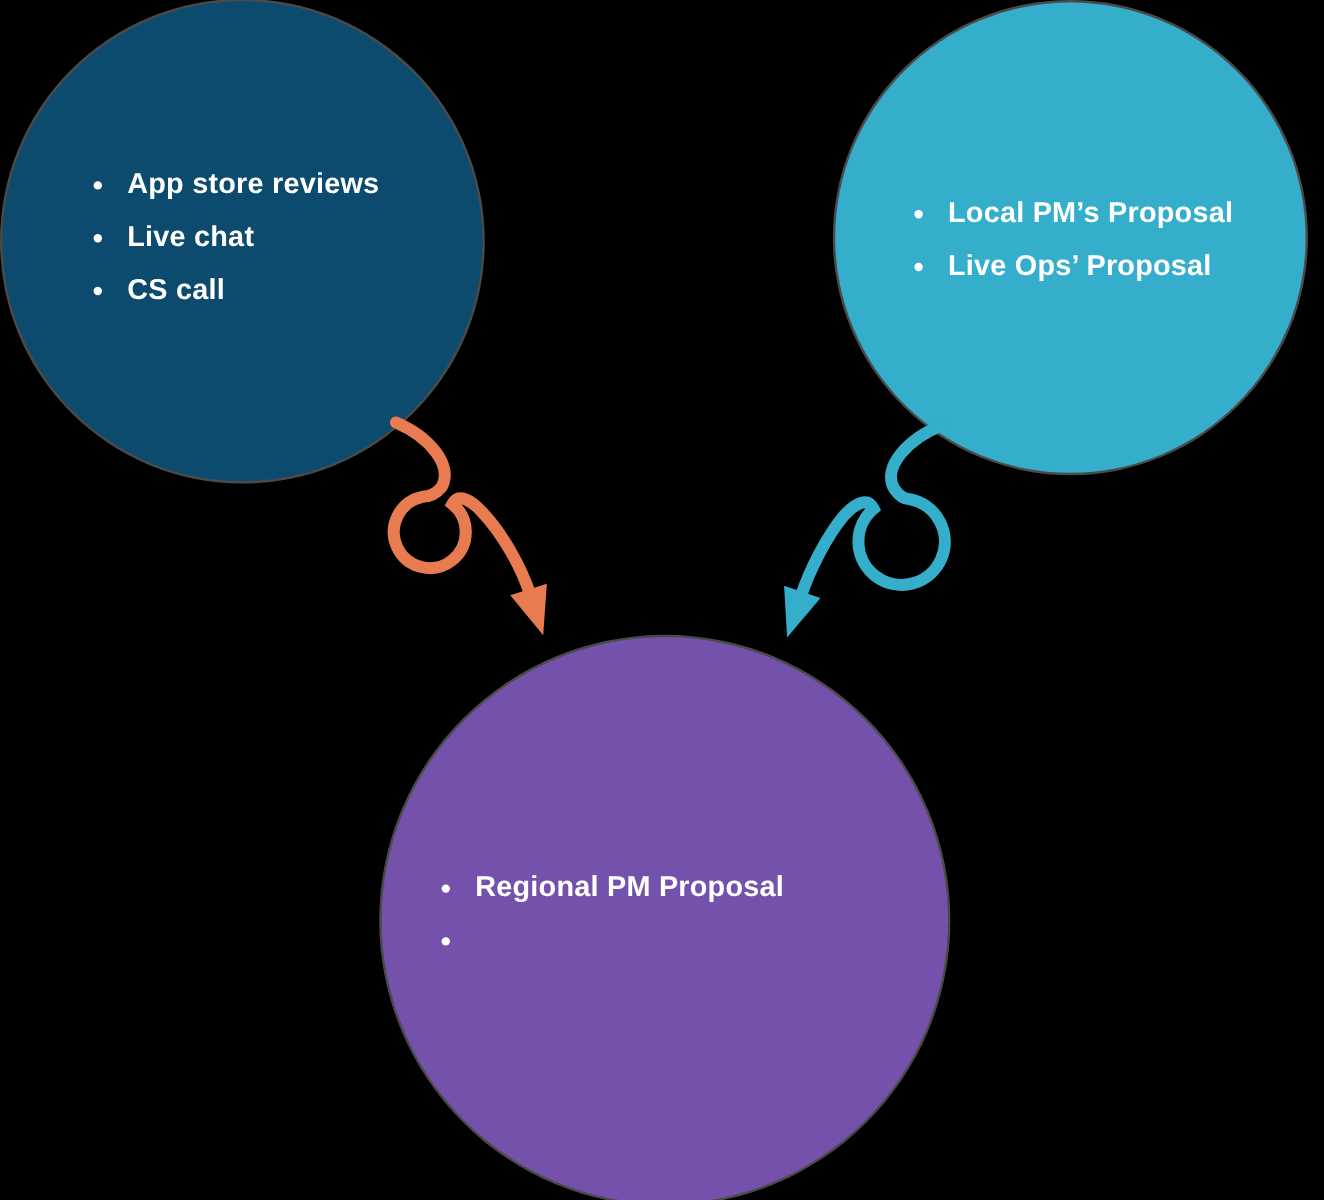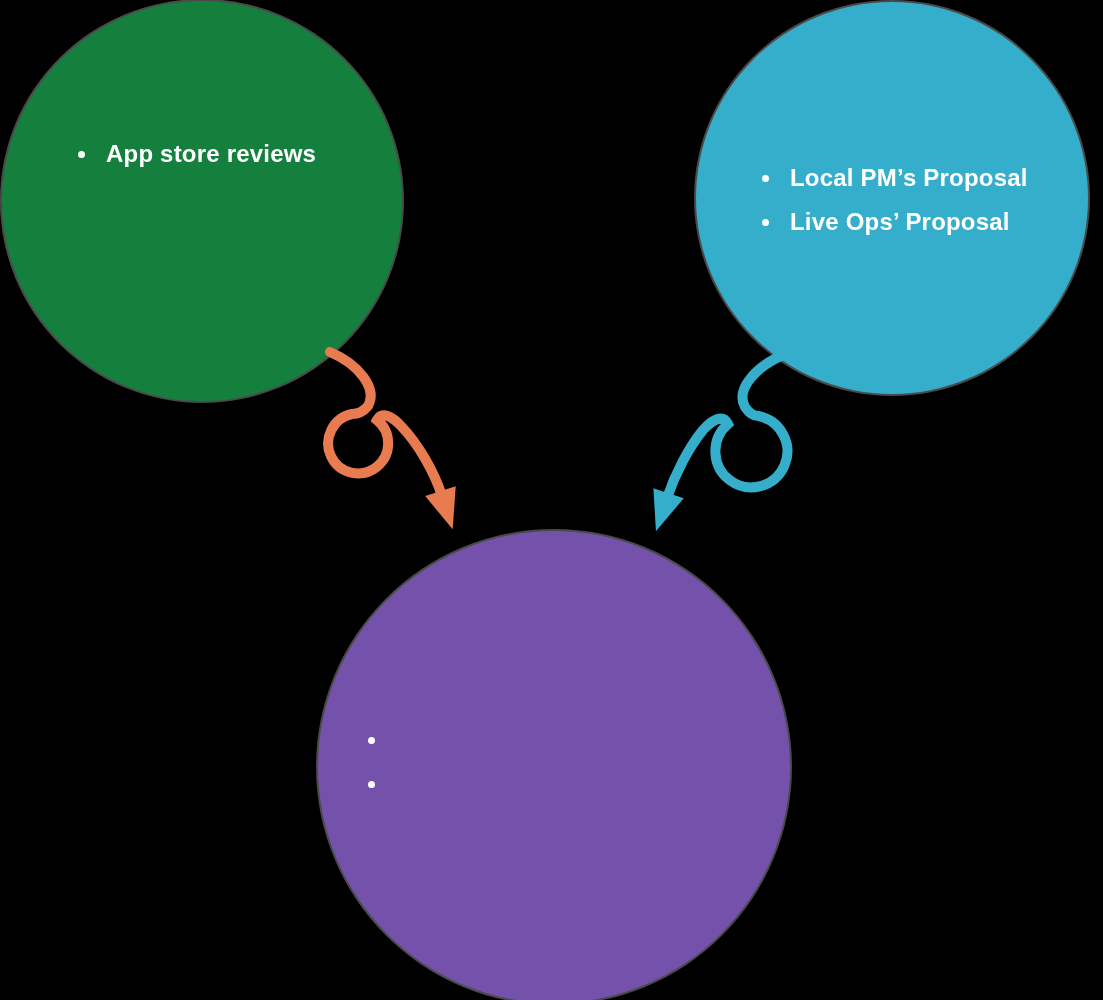--- a/index.html
+++ b/index.html
@@ -34,25 +34,33 @@
     font-size: 24px; font-weight: 700;
     white-space: nowrap; letter-spacing: 0.2px;
   }
   svg.arrows { position: absolute; left: 0; top: 0; }
 </style>
 </head>
 <body>
 
 <div class="canvas" style="color: rgb(255, 255, 255); background-color: rgb(0, 0, 0);">
 
-  <div class="circle" id="circle-feedback" style="background-color: #15803d;">
+  <div class="circle" id="circle-feedback" style="background-color: #0c4a6e;">
     <div class="list">
       <div class="row">
         <span class="dot"></span>
         <span class="label">App store reviews</span>
+      </div>
+      <div class="row">
+        <span class="dot"></span>
+        <span class="label">Live chat</span>
+      </div>
+      <div class="row">
+        <span class="dot"></span>
+        <span class="label">CS call</span>
       </div>
     </div>
   </div>
 
   <div class="circle" id="circle-local" style="background-color: rgb(53, 174, 203);">
     <div class="list">
       <div class="row">
         <span class="dot"></span>
         <span class="label">Local PM’s Proposal</span>
       </div>
@@ -60,20 +68,21 @@
         <span class="dot"></span>
         <span class="label">Live Ops’ Proposal</span>
       </div>
     </div>
   </div>
 
   <div class="circle" id="circle-regional" style="background-color: rgb(116, 82, 172);">
     <div class="list">
       <div class="row">
         <span class="dot"></span>
+        <span class="label">Regional PM Proposal</span>
       </div>
       <div class="row">
         <span class="dot"></span>
       </div>
     </div>
   </div>
 
   <svg class="arrows" width="1103" height="1000" viewBox="0 0 1103 1000" fill="none">
     <defs>
       <marker id="head-orange" markerUnits="userSpaceOnUse" markerWidth="46" markerHeight="46" refX="7" refY="23" orient="auto">

